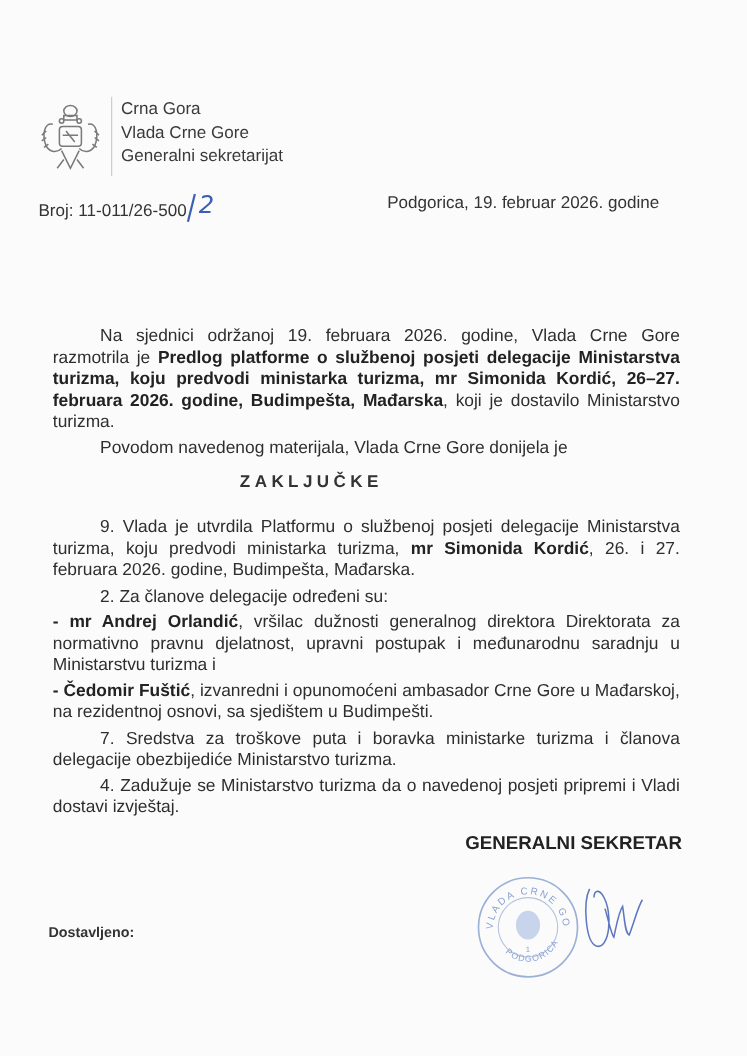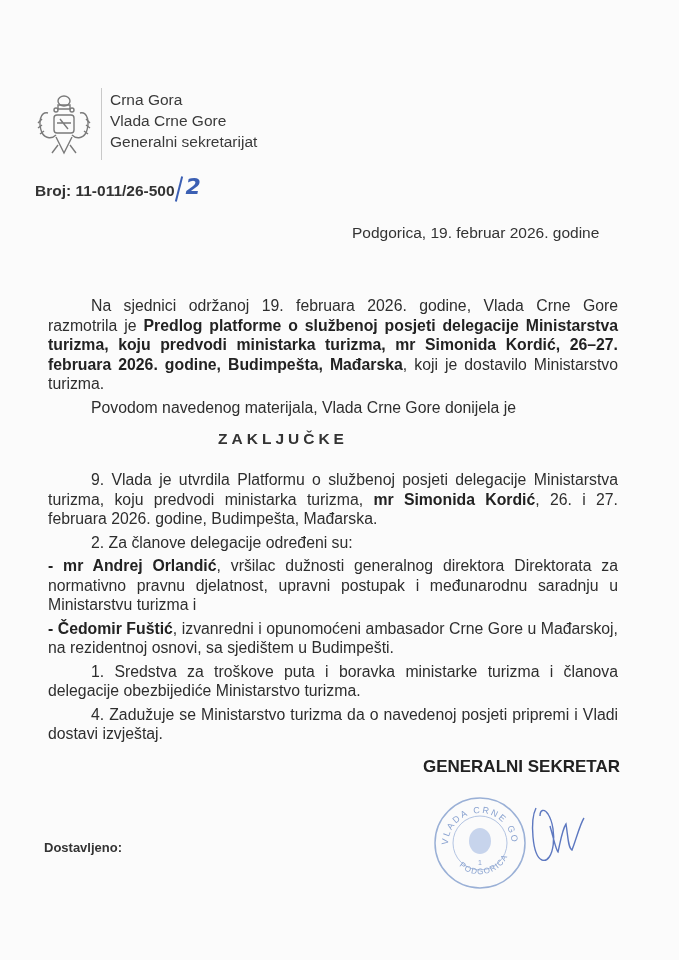--- a/index.html
+++ b/index.html
@@ -3,24 +3,24 @@
 <meta charset="utf-8">
 <style>
   html, body { margin:0; padding:0; }
   body { width:679px; height:960px; background:#fbfbfb; position:relative; overflow:hidden;
          font-family:"Liberation Sans", sans-serif; color:#2a2a2a; }
   .abs { position:absolute; }
   .crest { left:36px; top:93px; width:56px; height:66px; }
   .vline { left:101px; top:88px; width:1px; height:72px; background:#c9c9c9; }
   .org { left:110px; top:89px; font-size:15.5px; line-height:21px; color:#3a3a3a; }
   .org div { white-space:nowrap; }
-  .ref { left:35px; top:170px; font-size:15.5px; color:#333;font-weight:bold; }
+  .ref { left:35px; top:170px; font-size:15.5px; color:#333; }
   .ref .hand { font-family:"DejaVu Sans", sans-serif; color:#3b5fb3; font-size:22px; font-style:italic; margin-left:2px; position:relative; top:-2px;}
   .ref .slash { display:inline-block; width:2px; height:26px; background:#3b5fb3; transform:rotate(14deg); margin:0 4px 0 3px; position:relative; top:6px;}
-  .place { left:352px; top:176px; font-size:15.5px; color:#333;margin-top:48px; }
+  .place { left:352px; top:176px; font-size:15.5px; color:#333; }
   .body { left:44px; width:578px; font-size:15.8px; line-height:19.5px; color:#2e2e2e; text-align:justify; }
   .p { margin:4px; }
   .indent { text-indent:43px; }
   b { font-weight:bold; color:#222; }
   .heading { left:0; width:566px; top:430px; text-align:center; font-weight:bold; font-size:15.5px; letter-spacing:4px; color:#333; }
   .sig { left:420px; top:757px; text-align:right; font-weight:bold; font-size:17px; line-height:19px; color:#222; width:200px; }
   .stamp { left:432px; top:795px; width:96px; height:96px; }
   .signature { left:528px; top:800px; width:70px; height:70px; }
   .deliv { left:44px; top:839px; font-size:13px; line-height:17px; color:#333; }
 </style>
@@ -62,21 +62,21 @@
   <p class="p indent">Povodom navedenog materijala, Vlada Crne Gore donijela je</p>
 </div>
 
 <div class="abs heading">ZAKLJUČKE</div>
 
 <div class="abs body" style="top:466px;">
   <p class="p indent"><span>9. Vlada je utvrdila Platformu o službenoj posjeti delegacije Ministarstva turizma, koju predvodi ministarka turizma, </span><b>mr Simonida Kordić</b><span>, 26. i 27. februara 2026. godine, Budimpešta, Mađarska.</span></p>
   <p class="p indent">2. Za članove delegacije određeni su:</p>
   <p class="p"><b>- </b><b>mr Andrej Orlandić</b><span>, vršilac dužnosti generalnog direktora Direktorata za normativno pravnu djelatnost, upravni postupak i međunarodnu saradnju u Ministarstvu turizma i</span></p>
   <p class="p"><b>- </b><b>Čedomir Fuštić</b><span>, izvanredni i opunomoćeni ambasador Crne Gore u Mađarskoj, na rezidentnoj osnovi, sa sjedištem u Budimpešti.</span></p>
-  <p class="p indent">1. Sredstva za troškove puta i boravka ministarke turizma i članova delegacije obezbijediće Ministarstvo turizma.</p>
+  <p class="p indent">7. Sredstva za troškove puta i boravka ministarke turizma i članova delegacije obezbijediće Ministarstvo turizma.</p>
   <p class="p indent">4. Zadužuje se Ministarstvo turizma da o navedenoj posjeti pripremi i Vladi dostavi izvještaj.</p>
 </div>
 
 <div class="abs sig">
   <div>GENERALNI SEKRETAR</div>
 </div>
 
 <svg class="abs stamp" viewBox="0 0 96 96">
   <defs>
     <path id="arcTop" d="M16 50 A32 32 0 0 1 80 50"></path>

